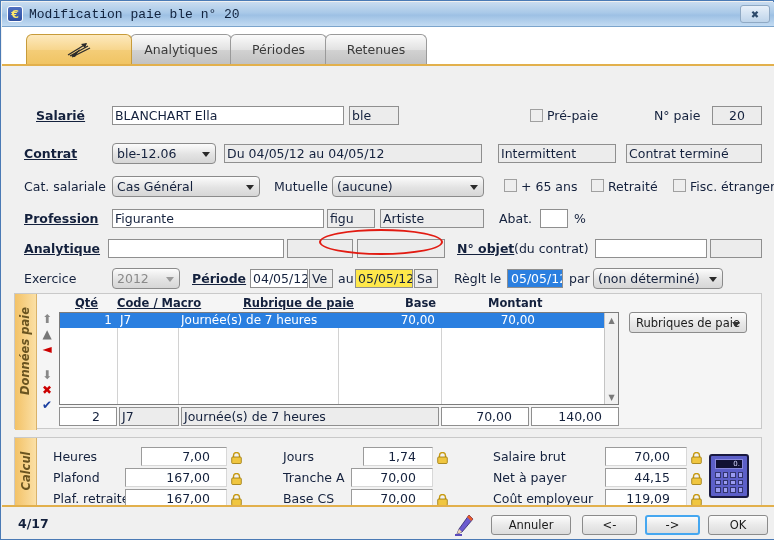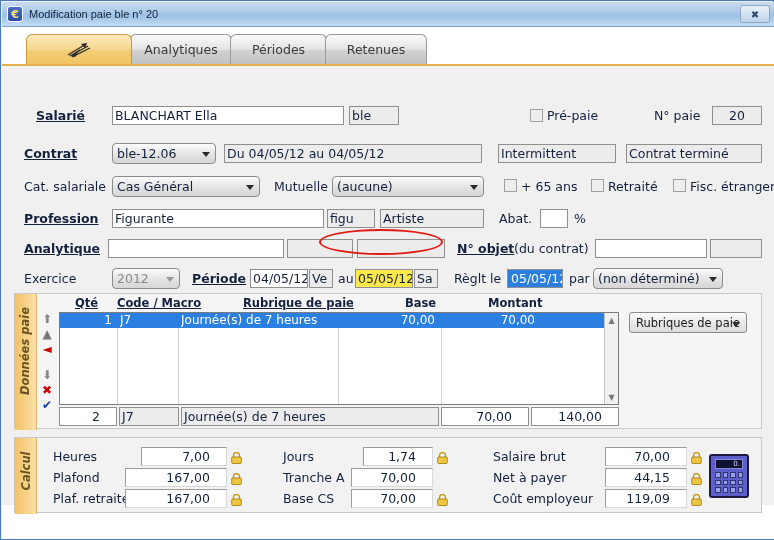--- a/index.html
+++ b/index.html
@@ -30,22 +30,22 @@
   #titlebar .app-icon {
     width: 16px; height: 16px; margin-left: 5px; margin-right: 6px;
     border-radius: 3px;
     background: linear-gradient(to bottom,#4f6fc0,#2e4fa0);
     border: 1px solid #fff;
     color: #ffe96a; font-size: 11px; font-weight: bold;
     display: flex; align-items: center; justify-content: center;
     line-height: 1;
   }
   #titlebar .title-text {
-    font-size: 11px; color: #11223d;
-    font-family: Liberation Sans, sans-serif;
+    font-size: 13px; color: #11223d;
+    font-family: Liberation Mono, monospace;
   }
   #close-btn {
     position: absolute; right: 4px; top: 3px;
     width: 30px; height: 18px;
     border: 1px solid #8fa9c4;
     border-radius: 3px;
     background: linear-gradient(to bottom,#e8f0f9,#bed4ea);
     display: flex; align-items: center; justify-content: center;
     font-size: 10px; color: #2d4a6b;
   }
@@ -528,17 +528,40 @@
               <i></i>
             <i></i>
               <i></i>
               <i></i>
               <i></i>
           </div>
         </div>
       </div>
     </div>
 
+    <div id="footer">
+      <div id="page-indicator">4/17</div>
+      <div id="pencil-icon">
+        <svg width="22" height="24" viewBox="0 0 22 24">
+          <path d="M16 2 L20 6 L9 19 L4 21 L6 16 Z" fill="#6b5bd0" stroke="#2e2468" stroke-width="0.8"></path>
+          <path d="M16 2 L20 6 L18 8 L14 4 Z" fill="#e85a2a"></path>
+          <path d="M4 21 L6 16 L9 19 Z" fill="#f2d7b0"></path>
+          <rect x="2" y="21" width="7" height="2" fill="#5b4bbd"></rect>
+        </svg>
+      </div>
+      <div class="btn" style="left:489px; width:80px;">
+        <span>Annuler</span>
+      </div>
+      <div class="btn" style="left:580px; width:55px;">
+        <span>&lt;-</span>
+      </div>
+      <div class="btn focus" style="left:643px; width:55px;">
+        <span>-&gt;</span>
+      </div>
+      <div class="btn" style="left:706px; width:60px;">
+        <span>OK</span>
+      </div>
+    </div>
 
   </div>
 
   <div id="red-oval"></div>
 </div>
 
 </body></html>

